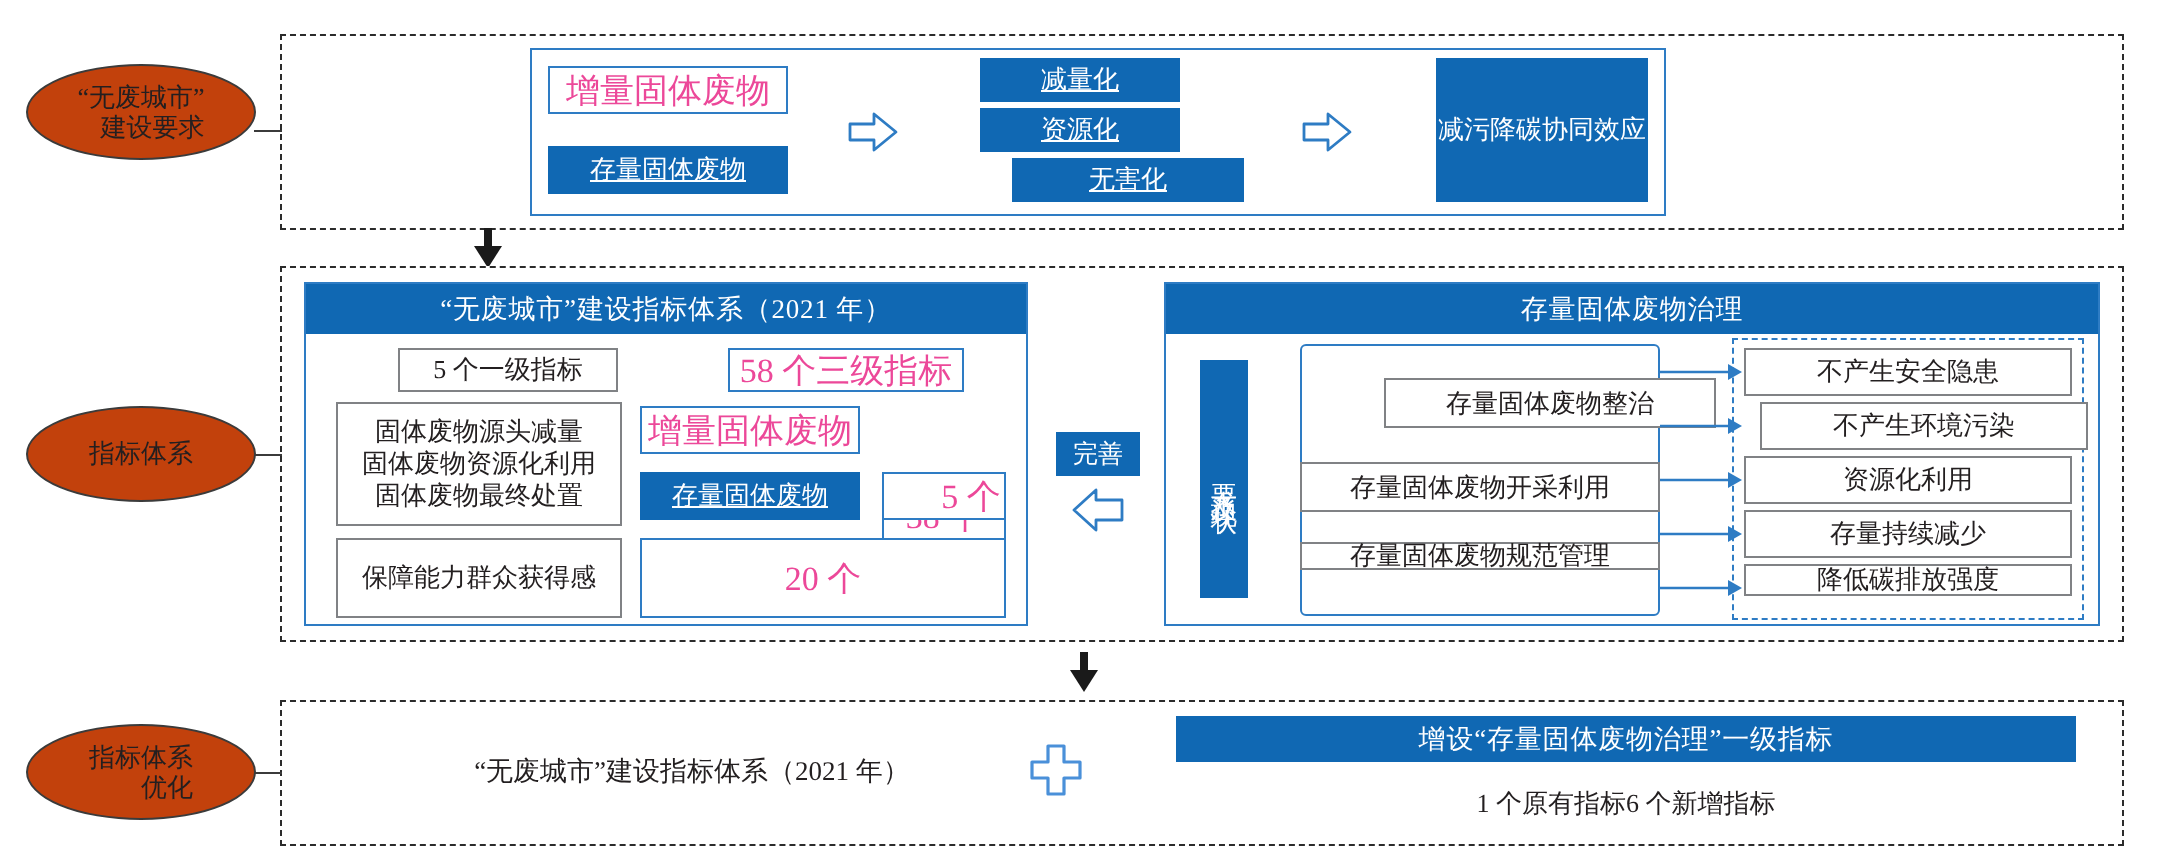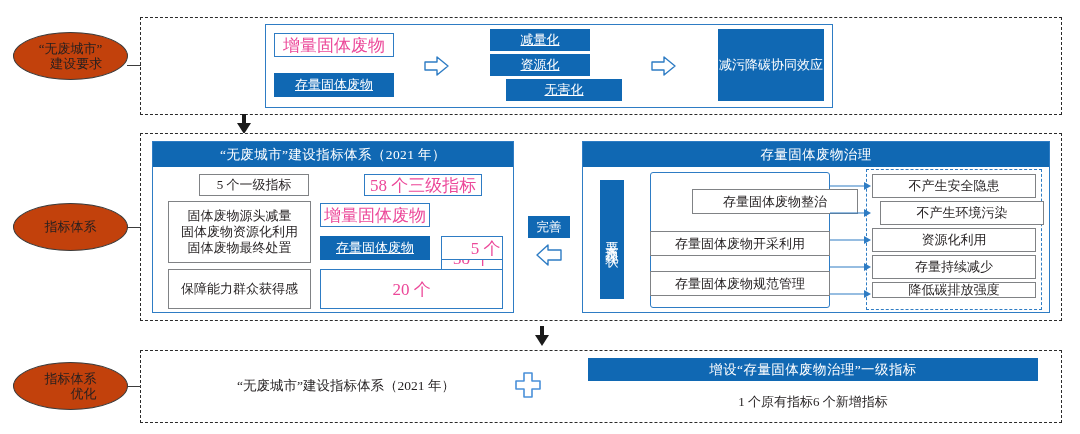--- a/index.html
+++ b/index.html
@@ -154,21 +154,21 @@
 
 <div class="abs blue-frame" style="left:582px;top:141px;width:468px;height:172px;"></div>
 <div class="abs blue-head" style="left:583px;top:142px;width:466px;height:25px;font-family:Liberation Mono, monospace;">存量固体废物治理</div>
 
 <div class="abs vert-blue" style="left:600px;top:180px;width:24px;height:119px;">要求及现状</div>
 
 <div class="abs blue-frame" style="left:650px;top:172px;width:180px;height:136px;border-radius:3px;"></div>
 
 <div class="abs gray-box" style="left:657px;top:189px;width:166px;height:25px;margin-left:35px;">存量固体废物整治</div>
 <div class="abs gray-box" style="left:650px;top:231px;width:180px;height:25px;">存量固体废物开采利用</div>
-<div class="abs gray-box" style="left:650px;top:271px;width:180px;height:25px;">存量固体废物规范管理</div>
+<div class="abs gray-box" style="left:650px;top:271px;width:180px;height:14px;">存量固体废物规范管理</div>
 
 <div class="abs inner-dash-blue" style="left:866px;top:169px;width:176px;height:141px;"></div>
 
 <div class="abs gray-box" style="left:872px;top:174px;width:164px;height:24px;">不产生安全隐患</div>
 <div class="abs gray-box" style="left:880px;top:201px;width:164px;height:24px;">不产生环境污染</div>
 <div class="abs gray-box" style="left:872px;top:228px;width:164px;height:24px;">资源化利用</div>
 <div class="abs gray-box" style="left:872px;top:255px;width:164px;height:24px;">存量持续减少</div>
 <div class="abs gray-box" style="left:872px;top:282px;width:164px;height:16px;">降低碳排放强度</div>
 
 <div class="abs thin-arrow" style="left:828px;top:169px;width:44px;height:141px;">

